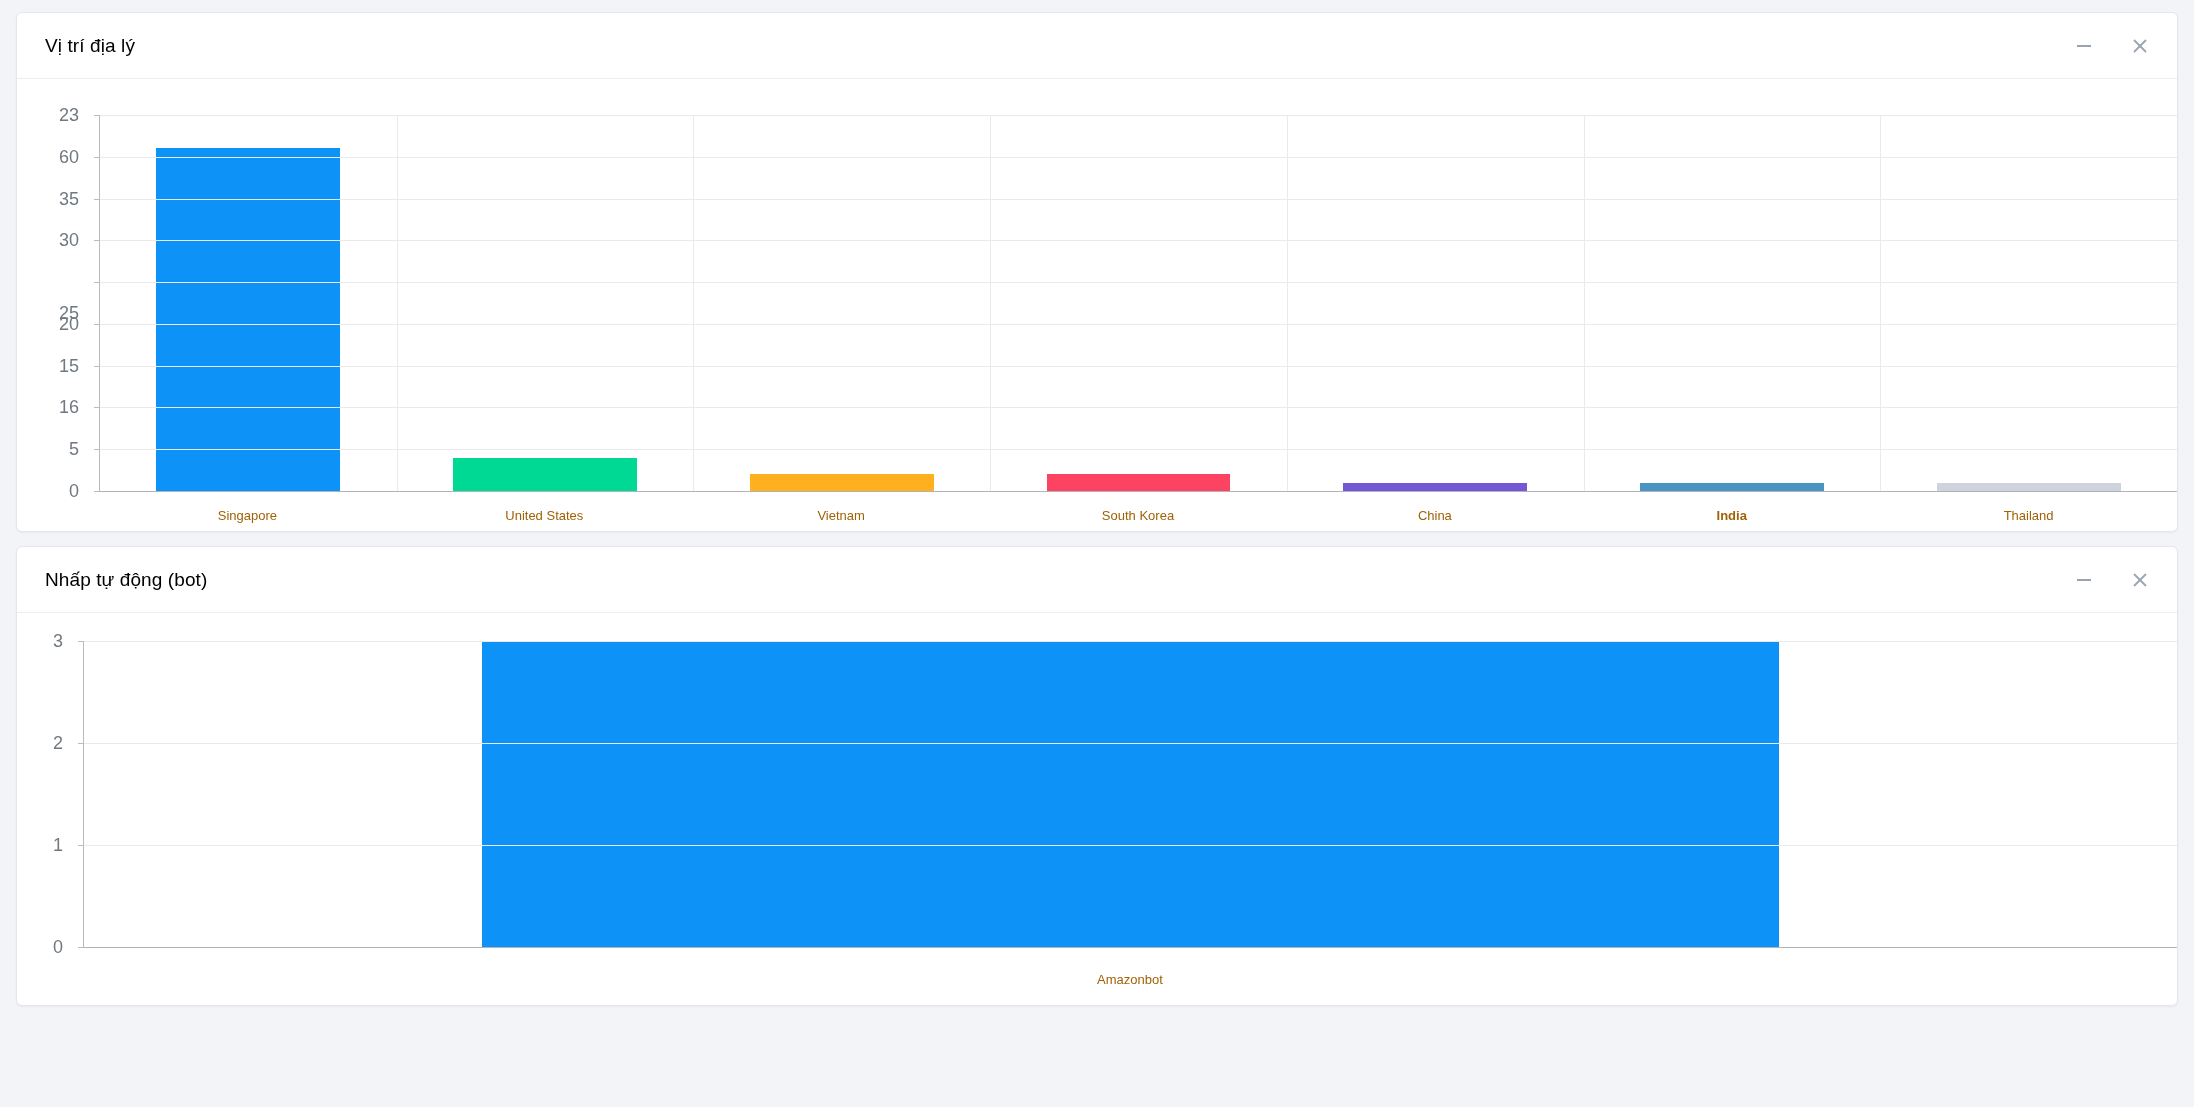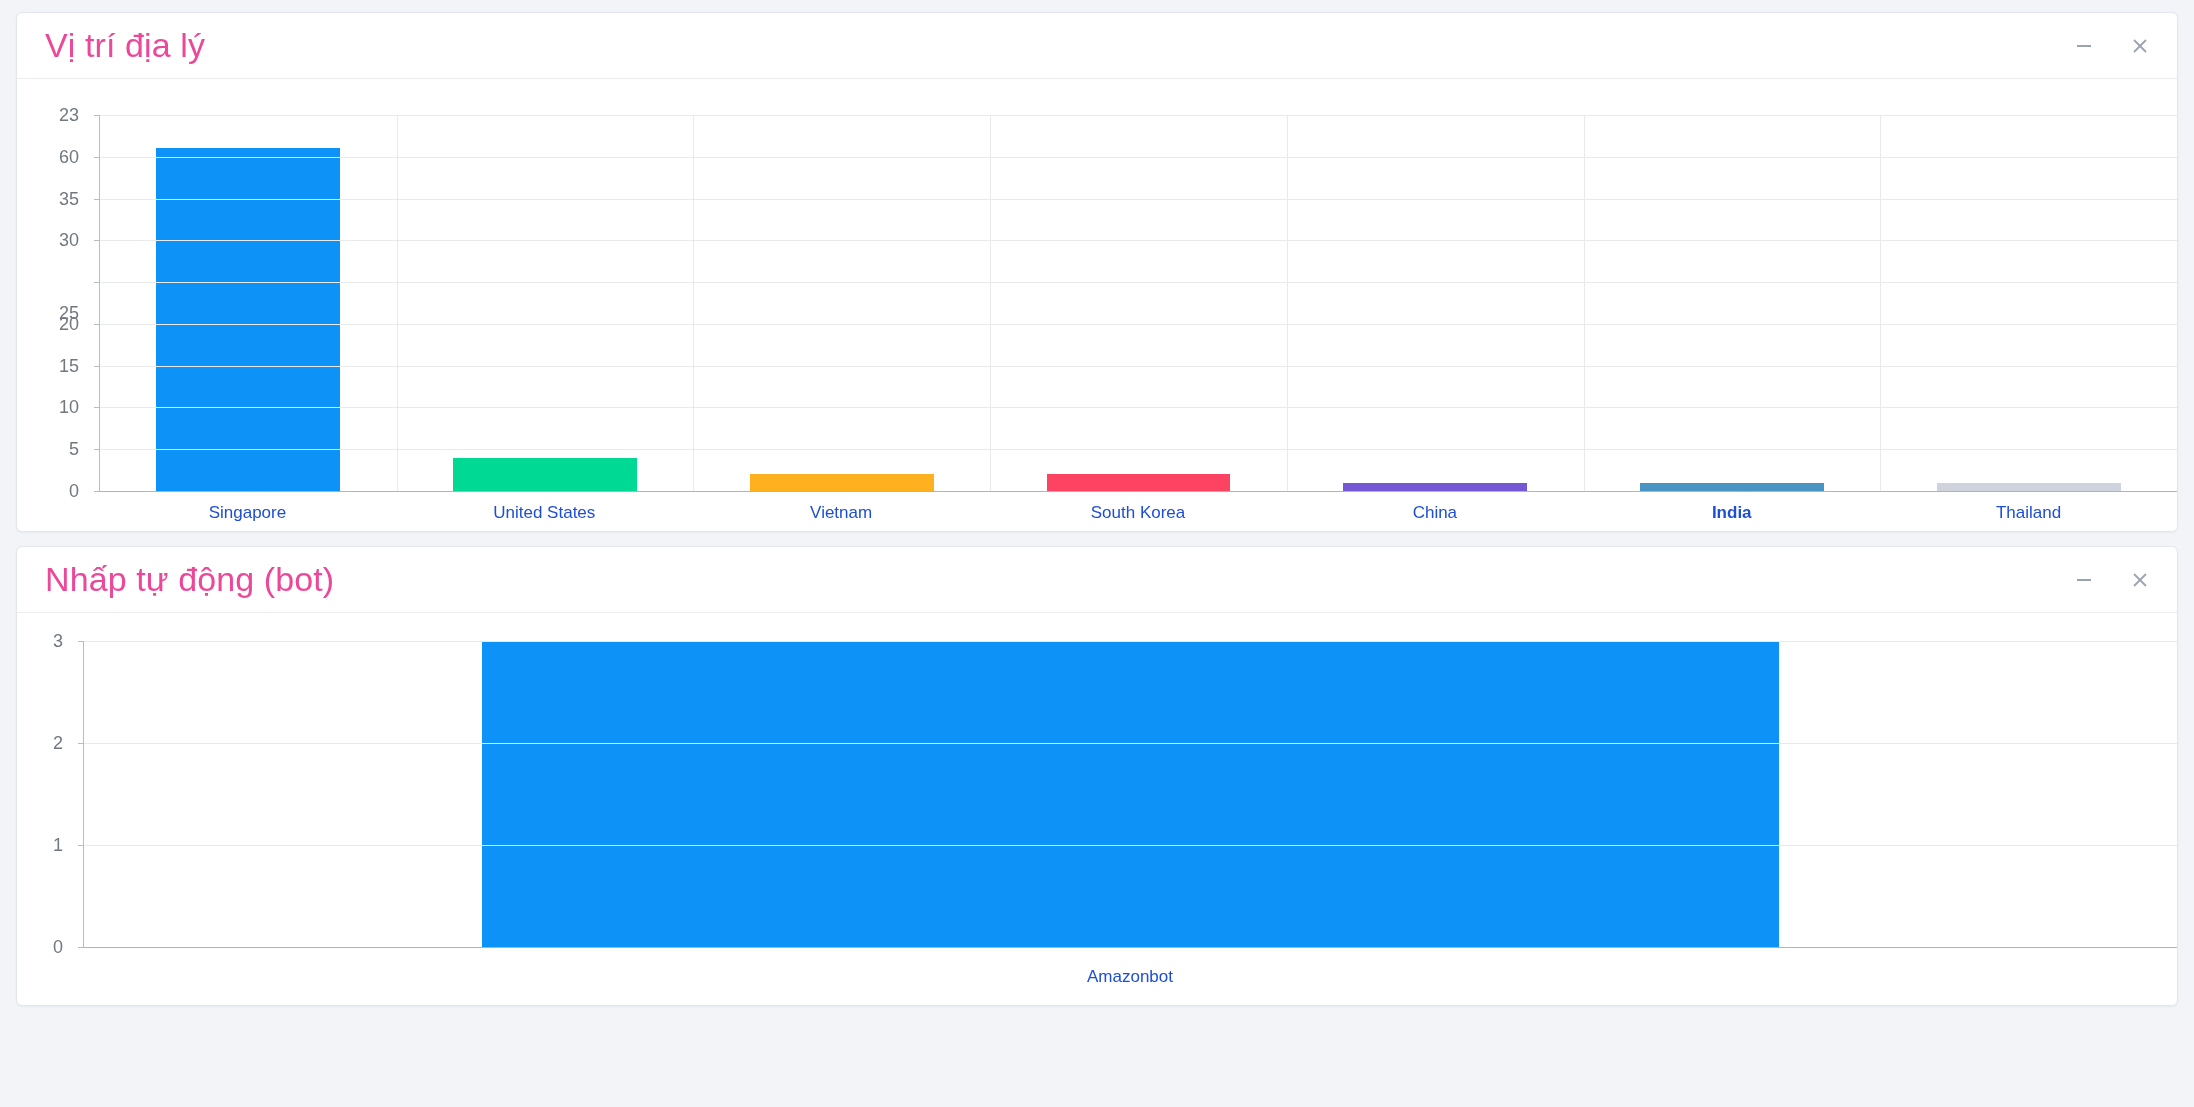--- a/index.html
+++ b/index.html
@@ -29,22 +29,22 @@
   .panel-header {
     height: 66px;
     min-height: 66px;
     display: flex;
     align-items: center;
     justify-content: space-between;
     padding: 0 22px 0 28px;
     border-bottom: 1px solid #ebedf1;
   }
   .panel-title {
-    font-size: 34px;
-    color: #ec4899;
+    font-size: 19px;
+    color: #000000;
     font-weight: 400;
     letter-spacing: 0.1px;
     white-space: nowrap;
   }
   .panel-actions {
     display: flex;
     align-items: center;
     gap: 26px;
   }
   .hdr-icon {
@@ -118,22 +118,22 @@
     width: 62%;
     border-radius: 0;
   }
   .xlabels {
     position: absolute;
     left: 0; right: 0;
     display: flex;
   }
   .xlabel {
     text-align: center;
-    font-size: 17px;
-    color: #1d4ed8;
+    font-size: 13px;
+    color: #a16207;
     white-space: nowrap;
   }
 
   
   #panel-geo .panel-body { height: 452px; }
   #panel-geo .ylabels { left: 0; width: 62px; }
   #panel-geo .plot { left: 82px; top: 36px; bottom: 40px; }
   #panel-geo .xlabels { bottom: 8px; left: 82px; right: 0; }
 
   
@@ -162,21 +162,21 @@
             <line x1="16" y1="4" x2="4" y2="16" stroke="currentColor" stroke-width="1.8"></line>
           </svg>
         </span>
       </div>
     </div>
     <div class="panel-body">
       <div class="chart">
         <div class="ylabels">
             <div class="ylabel" style="top: 412px;">0</div>
             <div class="ylabel" style="top: 370.222px;">5</div>
-            <div class="ylabel" style="top: 328.444px;">10</div>
+            <div class="ylabel" style="top: 328.444px;">16</div>
             <div class="ylabel" style="top: 286.667px;">15</div>
             <div class="ylabel" style="top: 244.889px;">20</div>
             <div class="ylabel" style="top: 203.111px; margin-top: 31px;">25</div>
             <div class="ylabel" style="top: 161.333px;">30</div>
             <div class="ylabel" style="top: 119.556px;">35</div>
             <div class="ylabel" style="top: 77.7778px;">60</div>
             <div class="ylabel" style="top: 36px;">23</div>
           </div>
         <div class="plot">
           <div class="bars" style="height: 376px; align-items: flex-end;">

